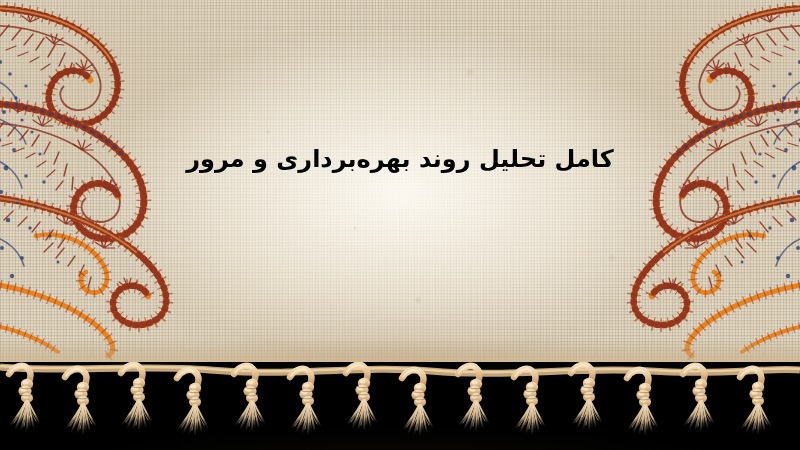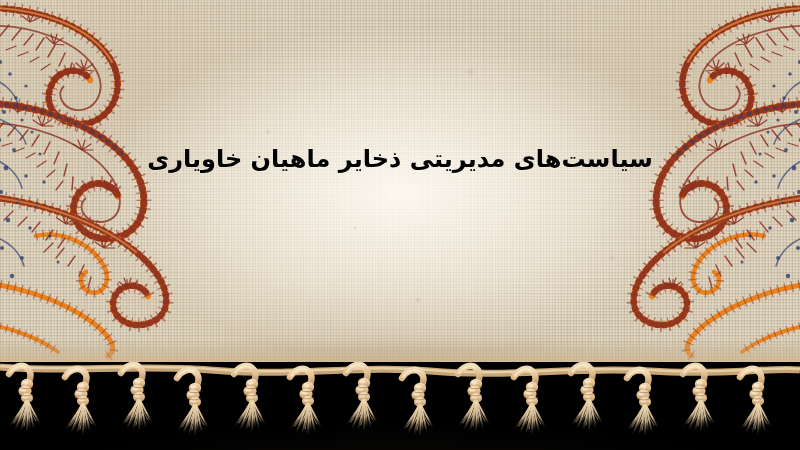--- a/index.html
+++ b/index.html
@@ -381,21 +381,21 @@
             <path d="M0 118 C 14 122, 26 132, 30 144"></path>
           </g>
           <path d="M-26 104 C 28 100, 92 120, 126 154" fill="none" stroke="#2a3a6b" stroke-width="3.2" stroke-dasharray="2 7" opacity=".55" stroke-linecap="round"></path>
           <path d="M-20 8 C 40 6, 96 26, 116 62" fill="none" stroke="#f3a64a" stroke-width="2" opacity=".6" stroke-linecap="round"></path>
           <path d="M-30 196 C 24 196, 96 216, 140 252" fill="none" stroke="#f3a64a" stroke-width="2" opacity=".55" stroke-linecap="round"></path>
         </g>
       </svg>
     </div>
 
     <div class="title-block">
-      <div class="title-line">سیاست‌های مدیریتی ذخایر ماهیان خاویاری</div>
+      <div class="title-line">کامل تحلیل روند بهره‌برداری و مرور</div>
     </div>
 
     <div class="fabric-hem"></div>
     <div class="fabric-hem-cord"></div>
   </div>
 
   <div class="fringe">
     <div class="fringe-bg"></div>
     <svg width="800" height="88" viewBox="0 0 800 88" xmlns="http://www.w3.org/2000/svg" aria-hidden="true">
       <defs>

